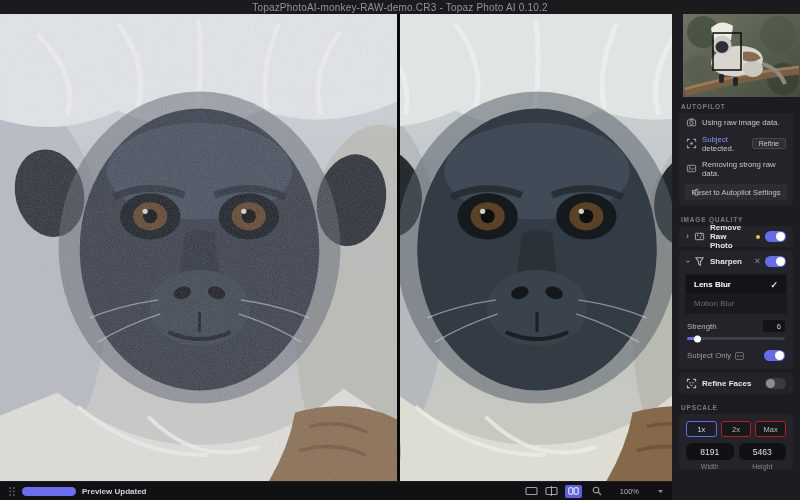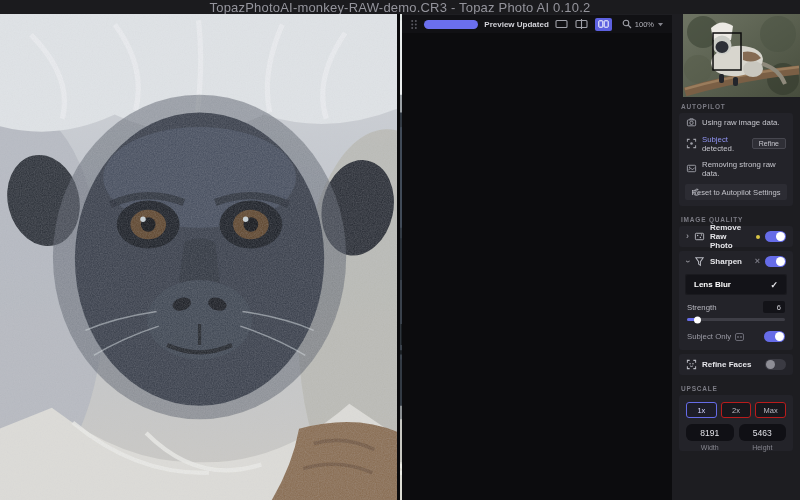--- a/index.html
+++ b/index.html
@@ -1,41 +1,41 @@
 <!DOCTYPE html>
 <html><head>
 <meta charset="utf-8">
 <style>
   * { margin:0; padding:0; box-sizing:border-box; }
   html,body { width:800px; height:500px; overflow:hidden; background:#0c0c0e;
     font-family:"Liberation Sans", sans-serif; color:#d6d6dc; -webkit-font-smoothing:antialiased; }
   .app { width:800px; height:500px; display:flex; flex-direction:column; }
 
   
-  .titlebar { flex:none; height:14px; background:#1b1b1e; display:flex; 
-    justify-content:center; font-size:13px; color:#94949c; letter-spacing:.2px; }
+  .titlebar { flex:none; height:14px; background:#1b1b1e; display:flex; align-items:center;
+    justify-content:center; font-size:10px; color:#94949c; letter-spacing:.2px; }
 
   
   .main { flex:1; display:flex; min-height:0; }
-  .canvas-col { width:672px; flex:none; display:flex; flex-direction:row; min-height:0; }
+  .canvas-col { width:672px; flex:none; display:flex; flex-direction:column; min-height:0; }
   .canvas { flex:1; min-height:0; display:flex; background:#000; }
   .panel { position:relative; overflow:hidden; }
   .panel.left { width:400px; flex:none; border-right:3px solid #0a0a0c; }
   .panel.right { flex:1; }
   .panel svg { width:100%; height:100%; display:block; }
 
   
   .statusbar { flex:none; height:19px; background:#111114; border-top:1px solid #1e1e22;
     display:flex; align-items:center; padding:0 8px; gap:6px; }
   .progress-pill { width:54px; height:9px; border-radius:5px; background:#6b6fee; flex:none; }
   .preview-status { font-size:8px; color:#d2d2d8; font-weight:bold; }
   .sb-right { margin-left:auto; display:flex; align-items:center; gap:7px; }
   .viewbtn { display:flex; align-items:center; justify-content:center; }
   .viewbtn.active { width:17px; height:13px; background:#5d61e0; border-radius:2px; }
-  .zoomgrp { display:flex; align-items:center; gap:3px; margin-left:3px; }
+  .zoomgrp { display:flex; align-items:center; gap:18px; margin-left:3px; }
   .zoom-level { font-size:7.5px; color:#b4b4bc; }
 
   
   .sidebar { flex:1; background:#1d1d21; display:flex; flex-direction:column; overflow:hidden; }
   .navigator { flex:none; height:83px; margin-left:11px; position:relative; }
   .navigator svg { width:100%; height:100%; display:block; }
   .sec { flex:none; font-size:6.5px; font-weight:bold; letter-spacing:.8px; color:#7c7c85;
     margin:6px 8px 3px 9px; }
   .panelbox { flex:none; background:#232329; border-radius:3px; margin:0 7px 4px; }
 
@@ -328,20 +328,23 @@
           <span>Sharpen</span>
           <span class="spacer"></span>
           <span class="close-x">×</span>
           <span class="tgl on"></span>
         </div>
         <div class="opt-box">
           <div class="opt sel">
             <span>Lens Blur</span>
             <span class="check">✓</span>
           </div>
+          <div class="opt dis">
+            <span>Motion Blur</span>
+          </div>
         </div>
         <div class="strength">
           <div class="strength-top">
             <span class="strength-label">Strength</span>
             <span class="valbox">6</span>
           </div>
           <div class="track">
             <div class="fill"></div>
             <div class="knob"></div>
           </div>

